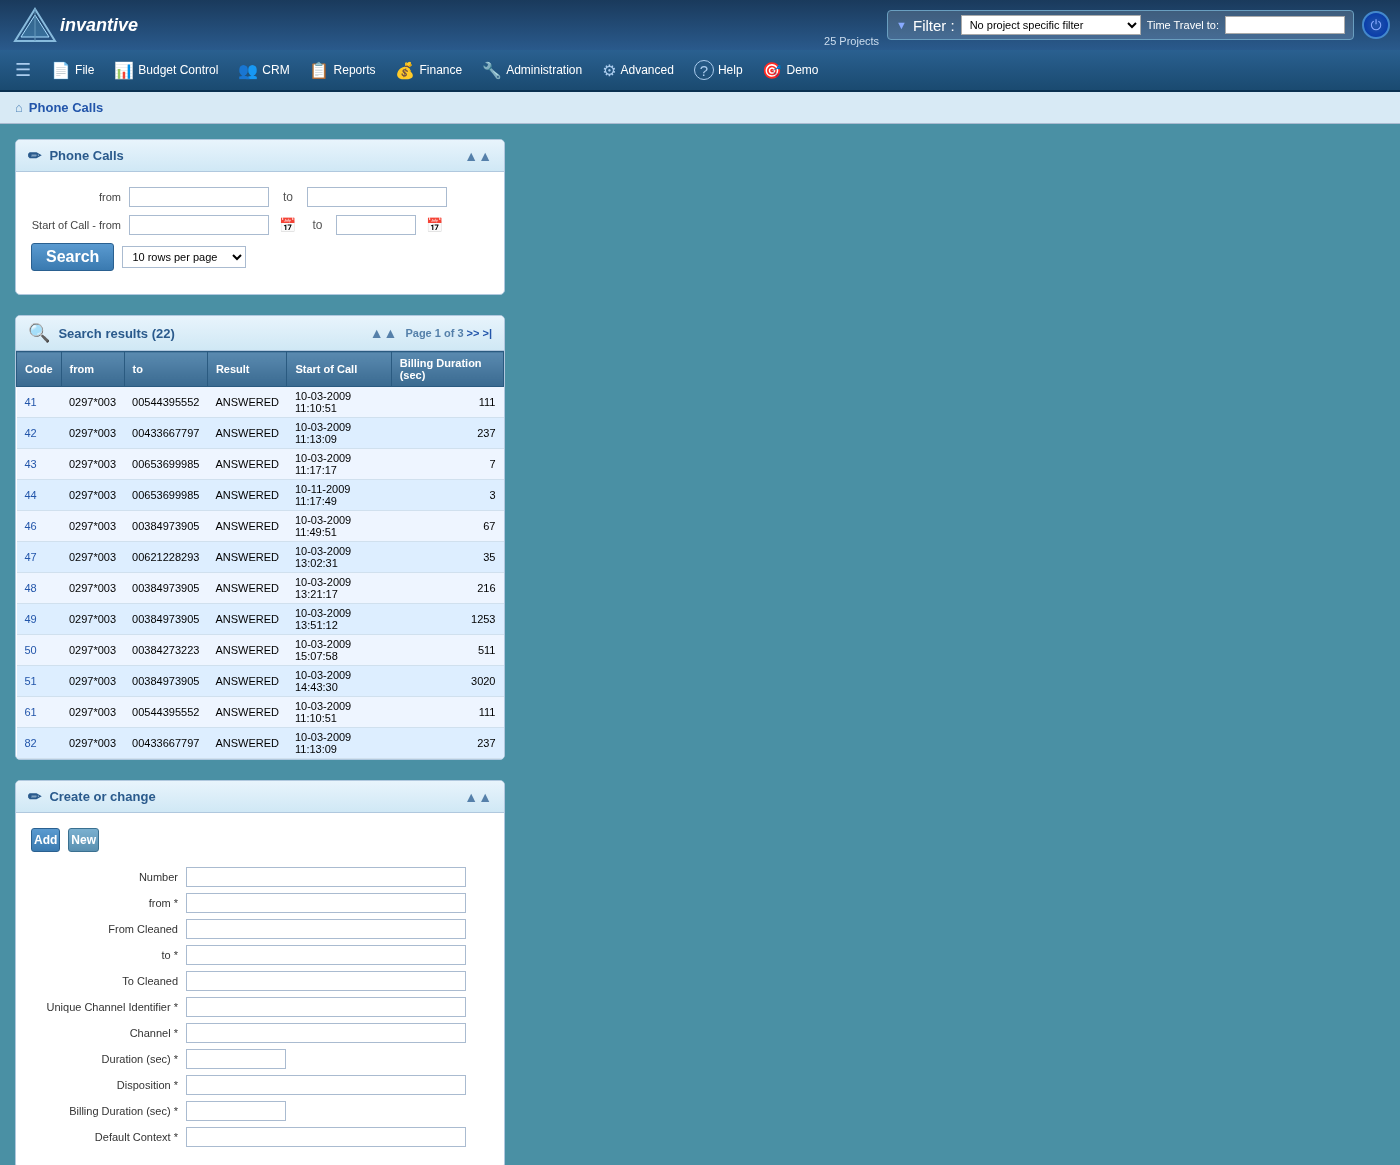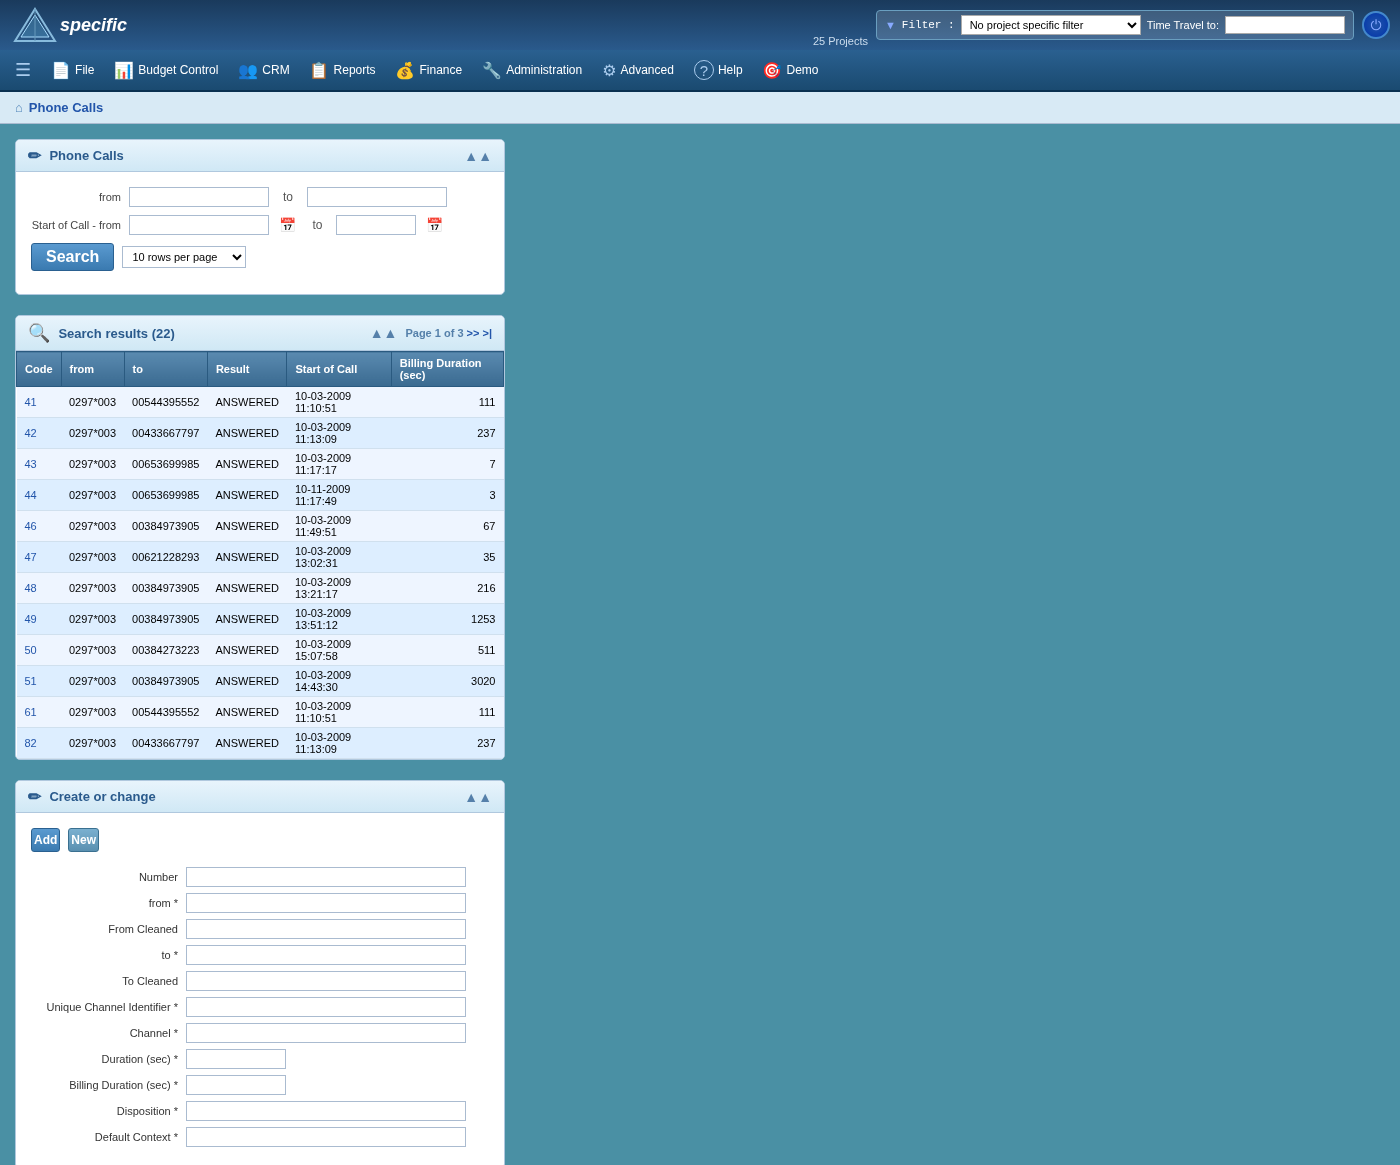--- a/index.html
+++ b/index.html
@@ -232,29 +232,29 @@
 
 <div class="top-bar">
   <div class="logo-area">
     <div class="logo-icon">
       <svg width="44" height="36" viewBox="0 0 44 36">
         <polygon points="22,2 42,34 2,34" fill="none" stroke="#88bbdd" stroke-width="2"></polygon>
         <polygon points="22,8 36,30 8,30" fill="rgba(100,180,220,0.3)" stroke="#aaddff" stroke-width="1"></polygon>
         <line x1="22" y1="2" x2="22" y2="34" stroke="#6699bb" stroke-width="1"></line>
       </svg>
     </div>
-    <span class="logo-text">specific</span>
+    <span class="logo-text">invantive</span>
   </div>
   <div class="top-right">
     <div class="top-info">
       <span style="color:#cde;font-size:11px;margin-top:31px;">25 Projects</span>
     </div>
     <div class="filter-bar">
       <span style="color:#88aaff;">▼</span>
-      <span style="color:white;font-size:11px;font-family:Liberation Mono, monospace;">Filter :</span>
+      <span style="color:white;font-size:15px;">Filter :</span>
       <select class="filter-select">
         <option>No project specific filter</option>
       </select>
       <span style="color:white;font-size:11px;">Time Travel to:</span>
       <input type="text" class="time-travel-input" style="">
     </div>
     <div class="power-btn">
       <span>⏻</span>
     </div>
   </div>
@@ -505,28 +505,28 @@
           </div>
           <div class="edit-row">
             <span class="edit-label">Channel *</span>
             <input type="text" class="edit-input" style="">
           </div>
           <div class="edit-row">
             <span class="edit-label">Duration (sec) *</span>
             <input type="text" class="edit-input edit-input-sm" style="">
           </div>
           <div class="edit-row">
+            <span class="edit-label">Disposition *</span>
+            <input type="text" class="edit-input" style="">
+          </div>
+          <div class="edit-row">
             <span class="edit-label">Billing Duration (sec) *</span>
             <input type="text" class="edit-input edit-input-sm" style="">
           </div>
           <div class="edit-row">
-            <span class="edit-label">Disposition *</span>
-            <input type="text" class="edit-input" style="">
-          </div>
-          <div class="edit-row">
             <span class="edit-label">Default Context *</span>
             <input type="text" class="edit-input" style="">
           </div>
         </div>
     </div>
   </div>
 
 </div>
 
 </body></html>

